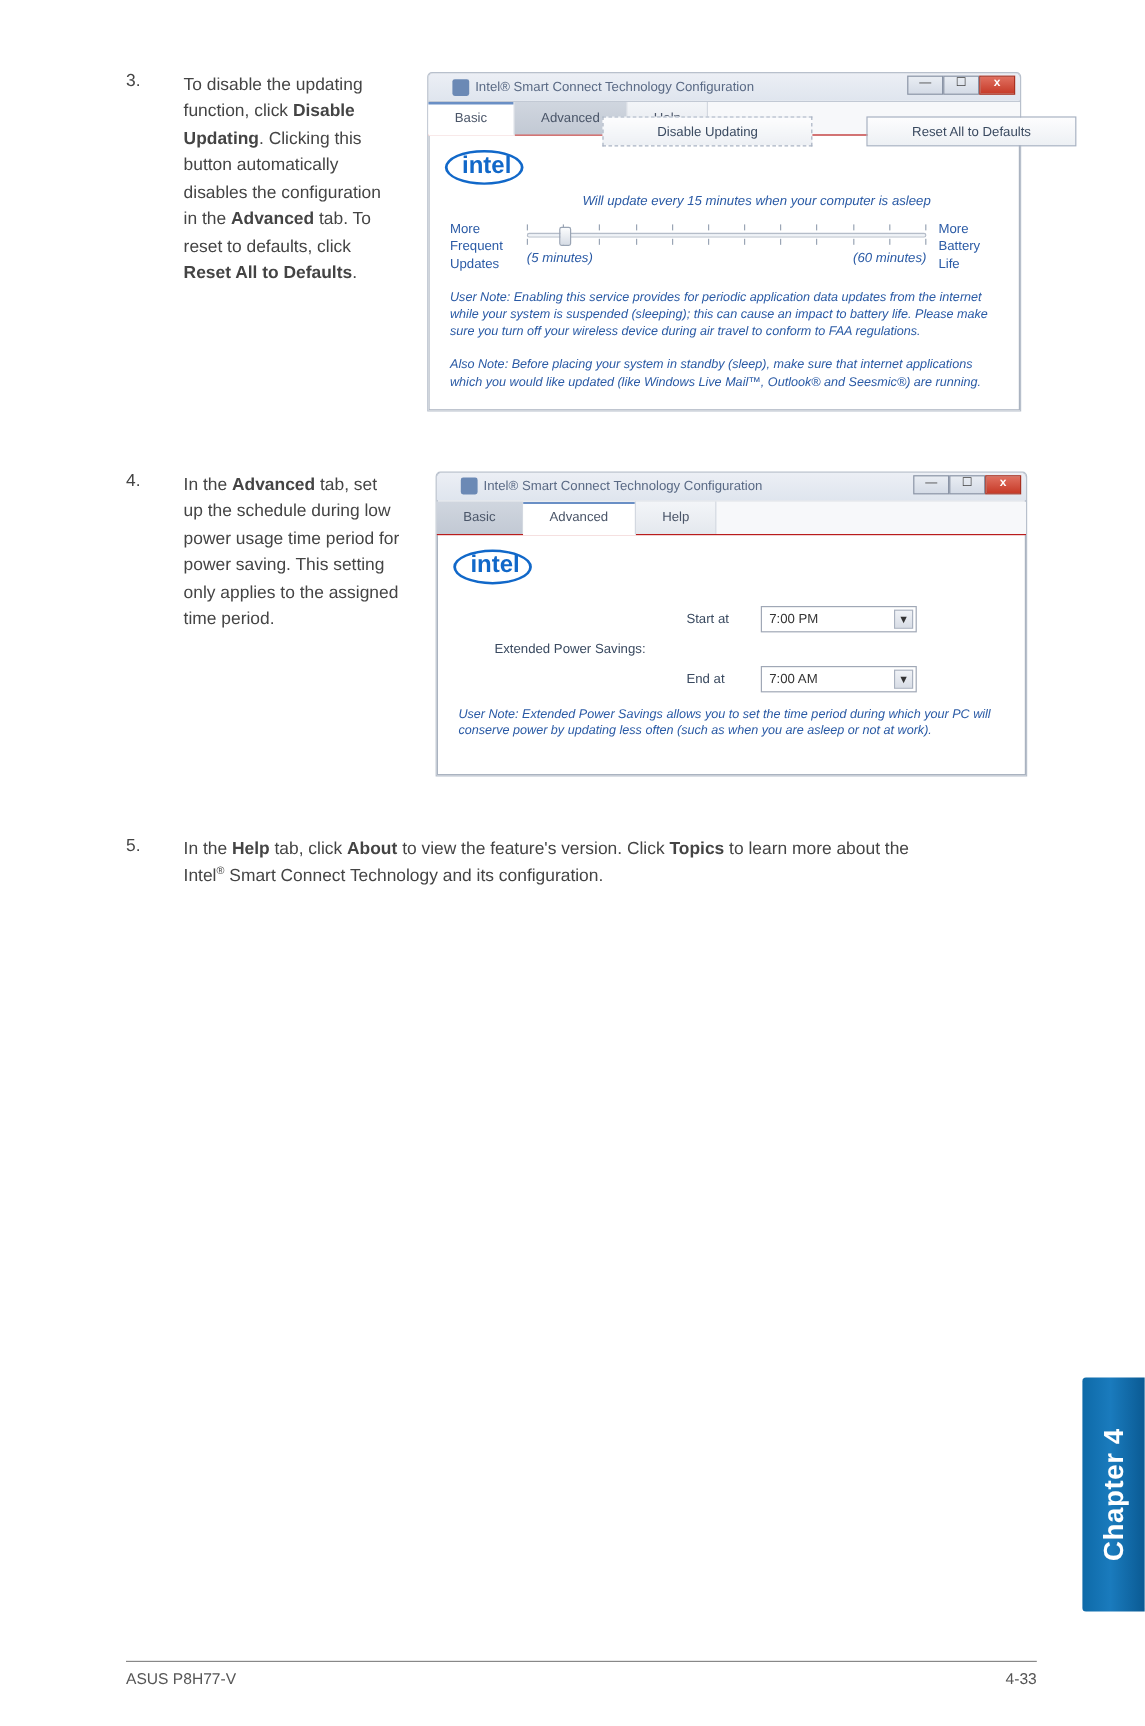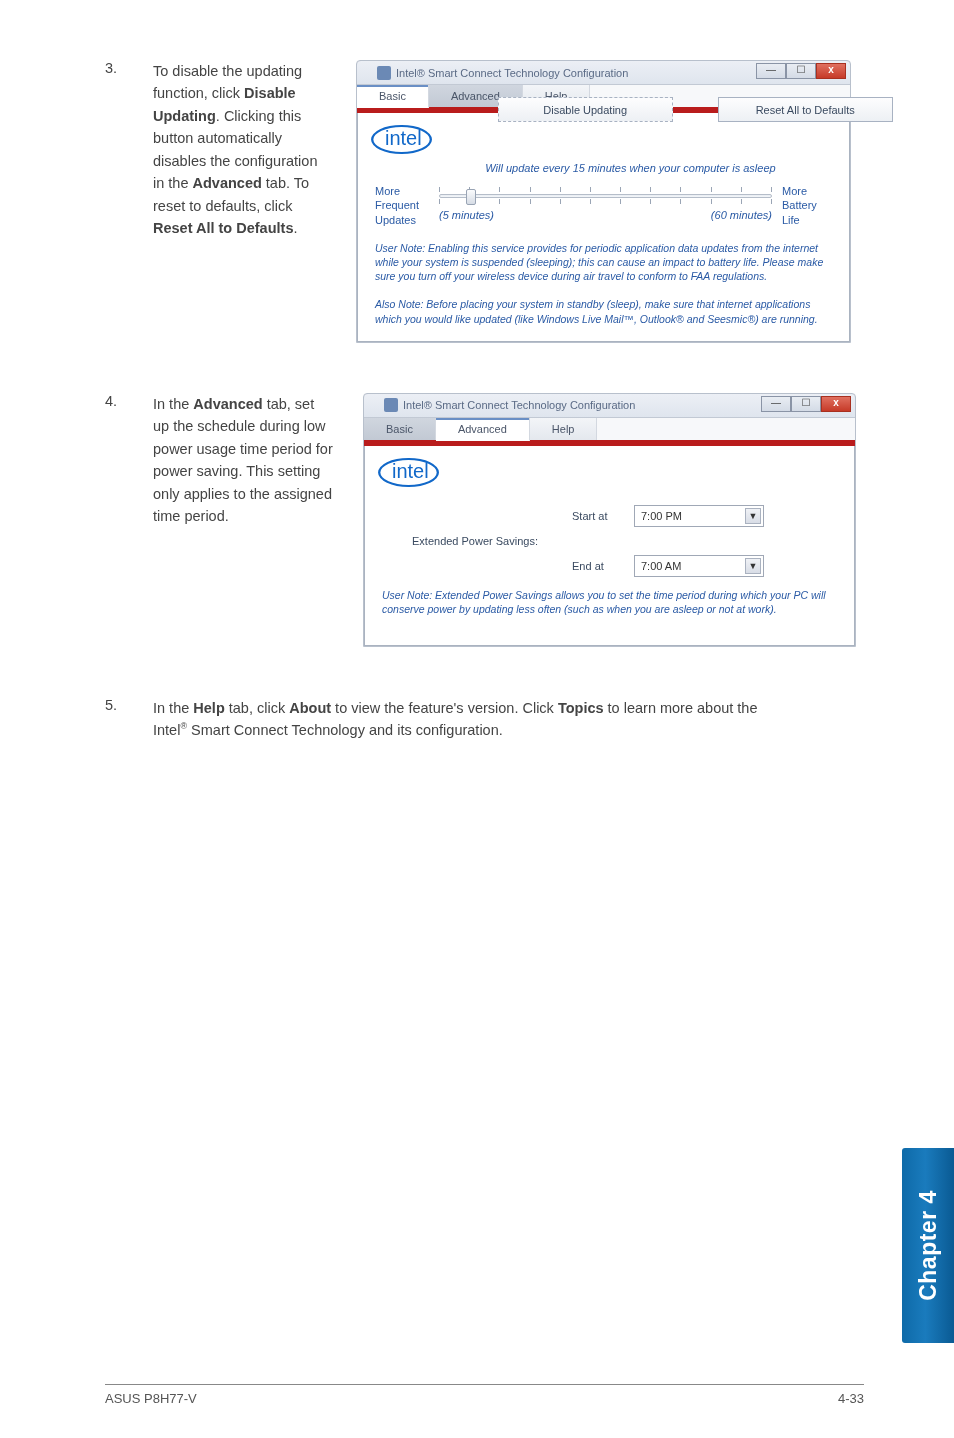--- a/index.html
+++ b/index.html
@@ -90,21 +90,21 @@
     background: linear-gradient(#e07060,#c63a28);
     border-color: #a83020;
     color: #fff;
     font-weight: bold;
   }
 
   .tabbar {
     display: flex;
     background: #f7f8fa;
     height: 28px;
-    border-bottom: 6px solid #b91c1c;
+    border-bottom: 1px solid #b91c1c;
   }
   .tab {
     padding: 0 22px;
     font-size: 11px;
     color: #4a5568;
     border-right: 1px solid #d3d8e0;
     display: flex;
     align-items: center;
     background: linear-gradient(#f3f5f8,#e4e8ee);
     cursor: pointer;
@@ -117,21 +117,21 @@
   }
   .tab.dark {
     background: linear-gradient(#d0d6df,#c2c9d4);
   }
 
   .win-body { padding: 12px 18px 16px 18px; }
 
   .intel-logo {
     font-family: Arial, sans-serif;
     font-size: 20px;
-    font-weight: normal;
+    font-weight: bold;
     color: #1168c9;
     position: relative;
     display: inline-block;
     padding: 2px 6px 4px 10px;
     text-align: right;
   }
   .intel-oval {
     position: absolute;
     left: 0; top: 0; right: 0; bottom: 0;
     border: 2px solid #1168c9;

